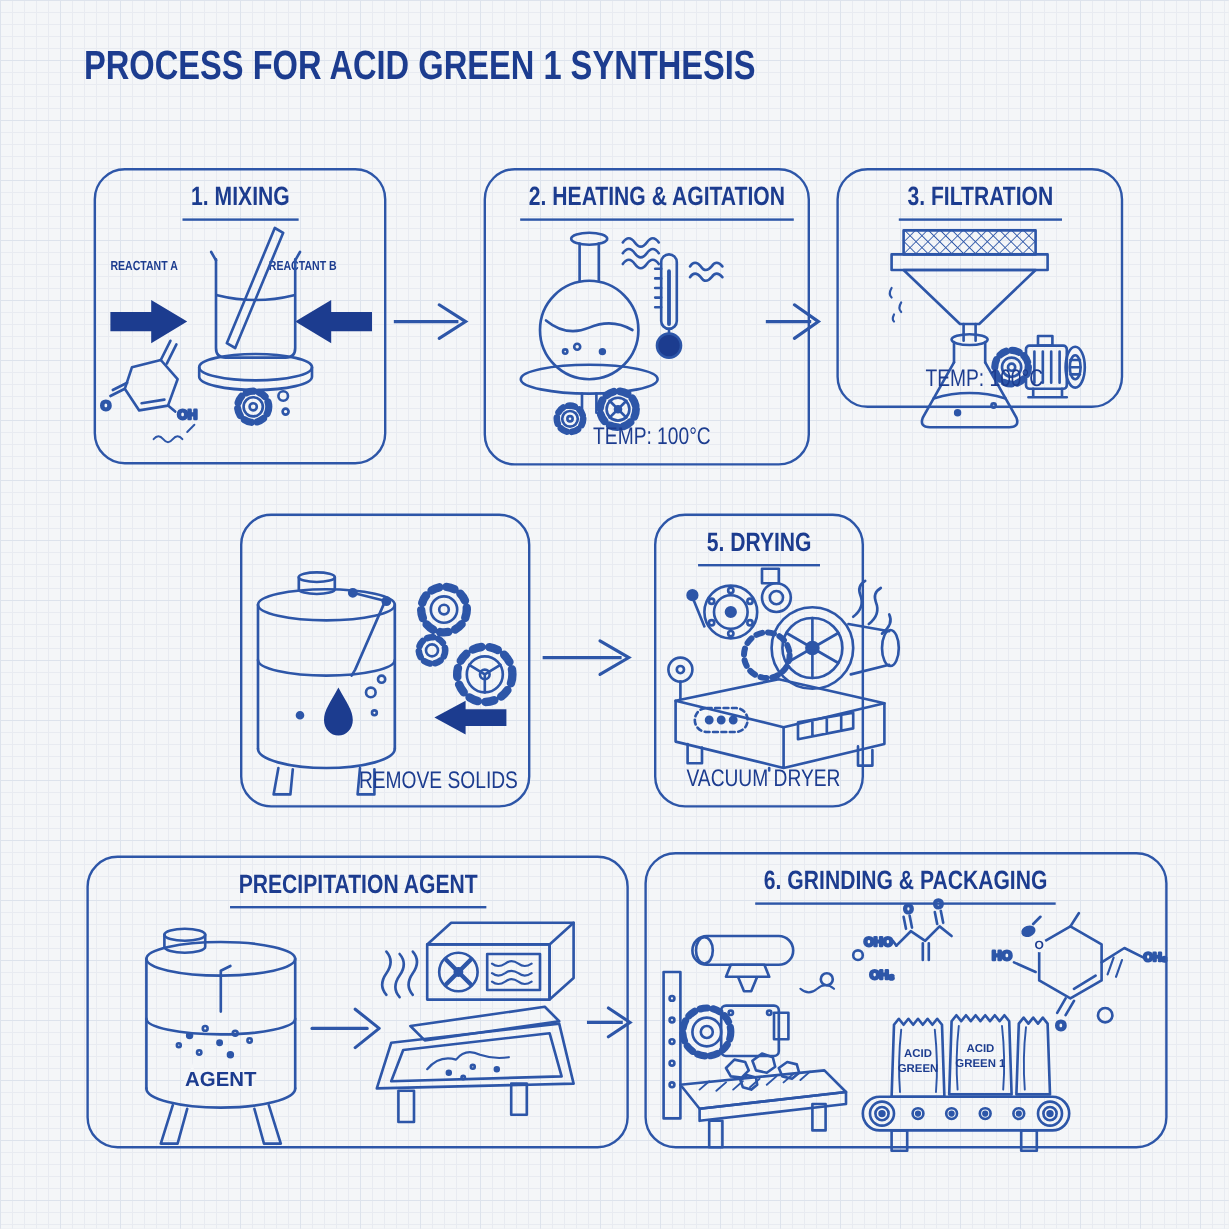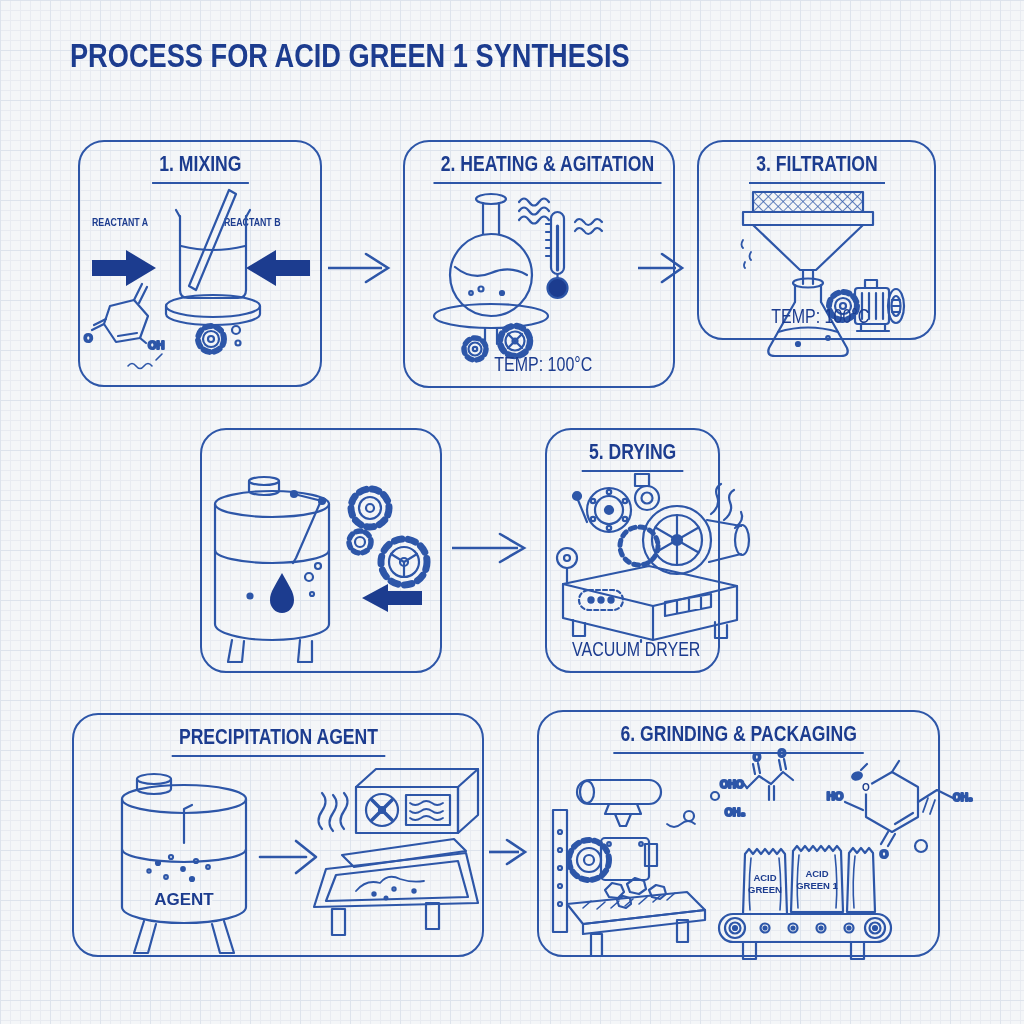--- a/index.html
+++ b/index.html
@@ -196,20 +196,21 @@
         <circle cx="158" cy="68" r="5"></circle>
         <circle cx="202" cy="88" r="23" stroke-width="7" stroke-dasharray="7.5 6.5"></circle>
         <circle cx="202" cy="88" r="15"></circle>
         <path d="M202 88 L202 103 M202 88 L189 80 M202 88 L215 80"></path>
         <circle cx="202" cy="88" r="4"></circle>
       </g>
       <g>
         <path class="fillink" d="M160 124 L186 110 V117 H220 V131 H186 V138 Z"></path>
       </g>
     </svg>
+    <div class="cap" style="bottom:8px;text-align:right;padding-right:12px"><span class="cond cond-r">REMOVE SOLIDS</span></div>
   </div>
 
   <div class="box" style="left:545px;top:428px;width:175px;height:245px">
     <div class="box-title"><span class="cond u">5. DRYING</span></div>
     <svg class="art" style="left:0;top:44px" width="206" height="168" viewBox="0 0 206 168">
       <g class="ink">
         <path d="M16 110 L102 92 L190 112 L106 132 Z"></path>
         <path d="M16 110 V144 L106 166 V132 M190 112 V146 L106 166"></path>
         <path d="M26 146 v16 h12 v-13 M94 168 v-2 M94 166 v0 M168 148 v16 h12 v-13"></path>
         <rect x="32" y="116" width="44" height="20" rx="10" stroke-dasharray="4 3"></rect>
@@ -248,21 +249,21 @@
       </g>
       <g class="ink">
         <path d="M164 40 q10 -8 6 -18 q-3 -8 4 -12"></path>
         <path d="M177 46 q10 -8 6 -18 q-3 -8 4 -12"></path>
         <path d="M188 54 q10 -8 6 -16"></path>
       </g>
     </svg>
     <div class="cap" style="bottom:10px"><span class="cond">VACUUM DRYER</span></div>
   </div>
 
-  <div class="box" style="left:72px;top:713px;width:412px;height:244px">
+  <div class="box" style="left:72px;top:713px;width:452px;height:244px">
     <div class="box-title"><span class="cond u">PRECIPITATION AGENT</span></div>
     <svg class="art" style="left:0;top:42px" width="406" height="200" viewBox="0 0 406 200">
       <g class="ink">
         <ellipse cx="80" cy="22" rx="17" ry="5"></ellipse>
         <path d="M63 22 V32 M97 22 V32 M63 32 a17 5 0 0 0 34 0"></path>
         <ellipse cx="110" cy="42" rx="62" ry="14"></ellipse>
         <path d="M48 42 V150 M172 42 V150"></path>
         <path d="M48 150 a62 16 0 0 0 124 0"></path>
         <path d="M48 92 a62 13 0 0 0 124 0"></path>
         <path d="M110 52 V86 M110 52 l8 -4"></path>
@@ -302,21 +303,21 @@
         <rect x="352" y="146" width="13" height="26"></rect>
       </g>
       <g class="ink">
         <path d="M248 72 q-7 -8 0 -18 q7 -10 0 -18"></path>
         <path d="M259 74 q-7 -8 0 -18 q7 -10 0 -18"></path>
         <path d="M270 72 q-7 -8 0 -18 q7 -10 0 -18"></path>
       </g>
     </svg>
   </div>
 
-  <div class="box" style="left:537px;top:710px;width:403px;height:247px">
+  <div class="box" style="left:537px;top:710px;width:436px;height:247px">
     <div class="box-title"><span class="cond u">6. GRINDING &amp; PACKAGING</span></div>
     <svg class="art" style="left:0;top:40px;overflow:visible" width="418" height="207" viewBox="0 0 418 207">
       <g class="ink">
         <rect x="14" y="58" width="14" height="122"></rect>
         <circle cx="21" cy="80" r="2"></circle>
           <circle cx="21" cy="98" r="2"></circle>
           <circle cx="21" cy="116" r="2"></circle>
         <circle cx="21" cy="134" r="2"></circle>
           <circle cx="21" cy="152" r="2"></circle>
         <rect x="38" y="28" width="84" height="24" rx="12"></rect>

